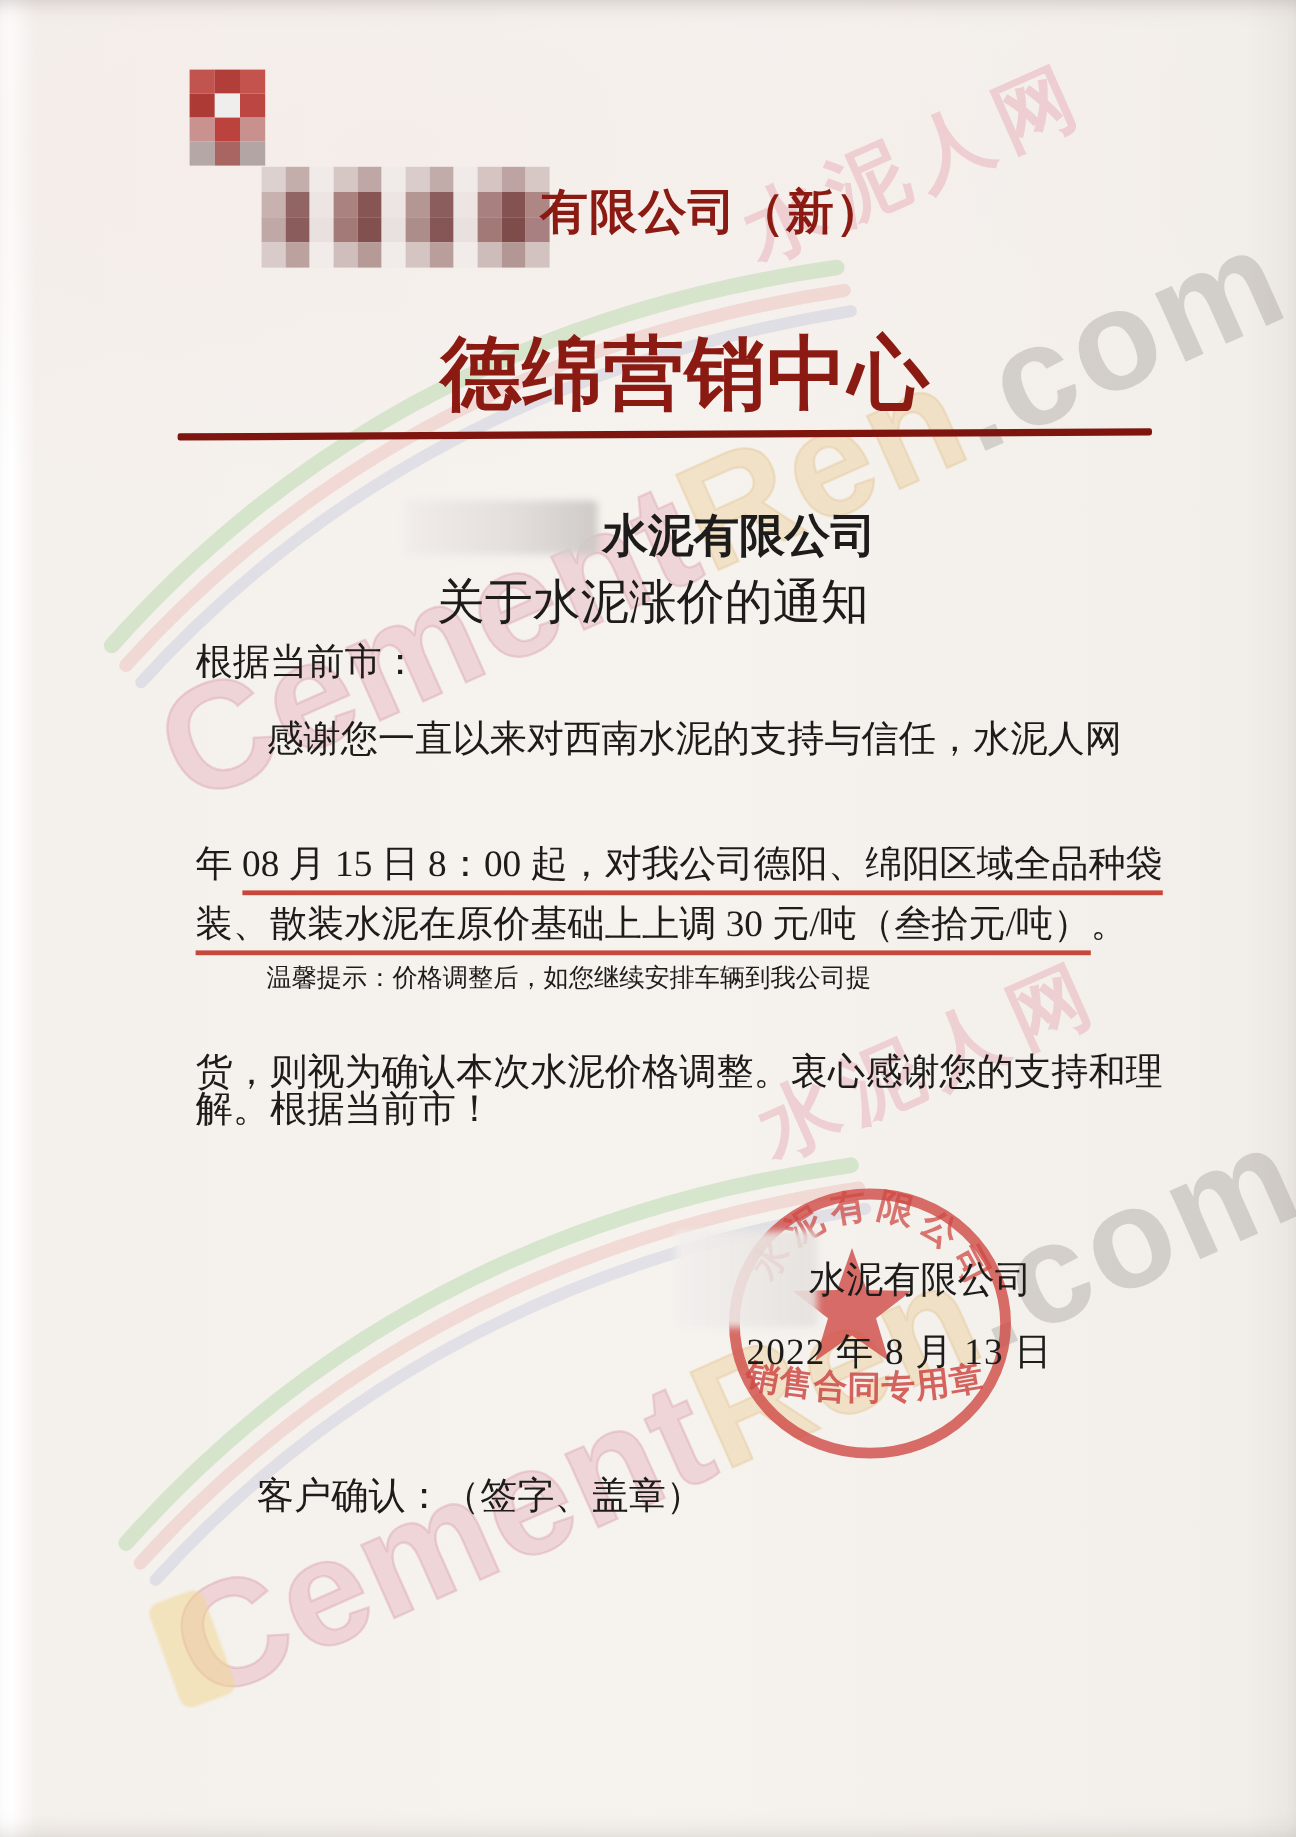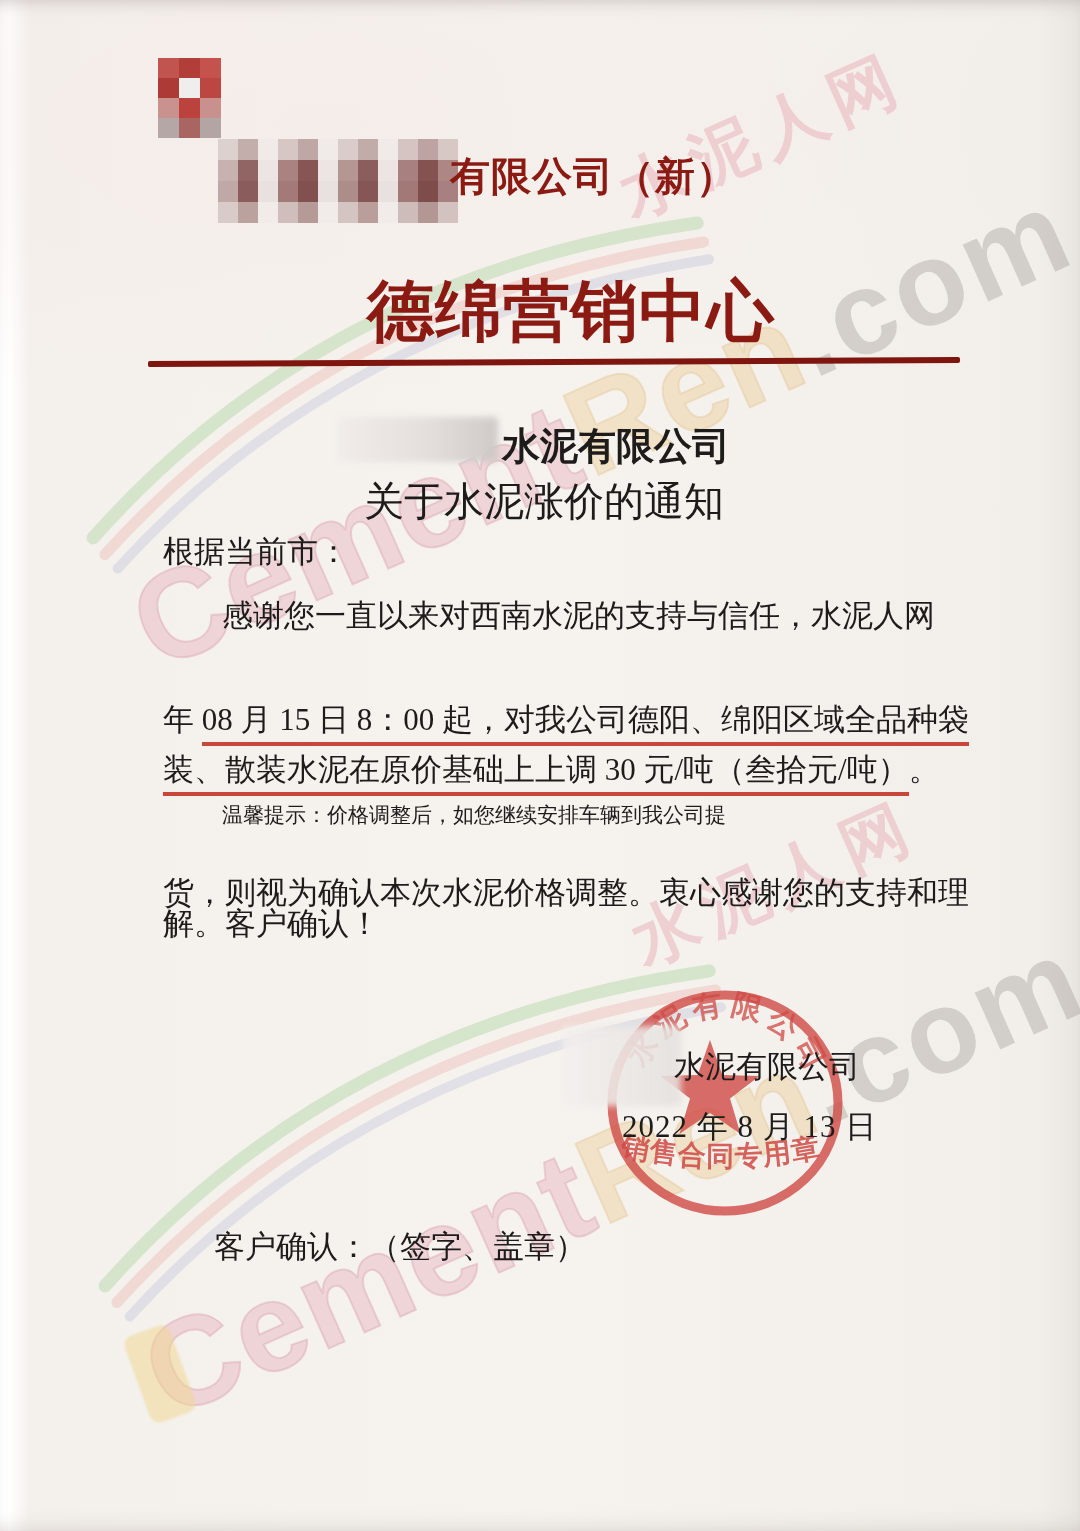--- a/index.html
+++ b/index.html
@@ -141,21 +141,21 @@
   <div class="abs blurpatch" style="left:338px;top:417px;width:160px;height:45px;"></div>
   <div class="abs cjk" style="left:502px;top:421px;font-size:38px;font-weight:700;">水泥有限公司</div>
   <div class="abs cjk" style="left:364px;top:474px;font-size:40px;font-weight:400;">关于水泥涨价的通知</div>
 
   <div class="abs cjk" style="left:163px;top:531px;font-size:31px;">根据当前市：</div>
   <div class="abs cjk" style="left:222px;top:595px;font-size:31px;">感谢您一直以来对西南水泥的支持与信任，水泥人网</div>
   <div class="abs cjk" style="left:163px;top:699px;font-size:31px;"><span>年 </span><span class="uline">08 月 15 日 8：00 起，对我公司德阳、绵阳区域全品种袋</span></div>
   <div class="abs cjk" style="left:163px;top:749px;font-size:31px;"><span class="uline">装、散装水泥在原价基础上上调 30 元/吨（叁拾元/吨）</span><span>。</span></div>
   <div class="abs cjk" style="left:222px;top:801px;font-size:21px;">温馨提示：价格调整后，如您继续安排车辆到我公司提</div>
   <div class="abs cjk" style="left:163px;top:852px;font-size:31px;margin-top:20px;">货，则视为确认本次水泥价格调整。衷心感谢您的支持和理</div>
-  <div class="abs cjk" style="left:163px;top:903px;font-size:31px;">解。客户确认！</div>
+  <div class="abs cjk" style="left:163px;top:903px;font-size:31px;">解。根据当前市！</div>
 
   <svg class="abs" style="left:588px;top:972px;" width="280" height="260" viewBox="0 0 280 260">
     <ellipse cx="137" cy="131" rx="113" ry="108" fill="none" stroke="var(--stamp)" stroke-width="9" opacity="0.8"></ellipse>
     <path d="M122 68 L134.3 103 L171.5 103.9 L142 126.5 L152.6 162.1 L122 141 L91.4 162.1 L102 126.5 L72.5 103.9 L109.7 103 Z" fill="var(--stamp)" opacity="0.8"></path>
     <defs>
       <path id="sealTopArc" d="M 54.3 100.9 A 88 88 0 0 1 219.7 100.9" fill="none"></path>
       <path id="sealBottomArc" d="M 30 182 Q 137 206 244 182" fill="none"></path>
     </defs>
     <text class="seal-text" font-size="30" letter-spacing="6" opacity="0.75">
       <textPath href="#sealTopArc" startOffset="4">水泥有限公司</textPath>

